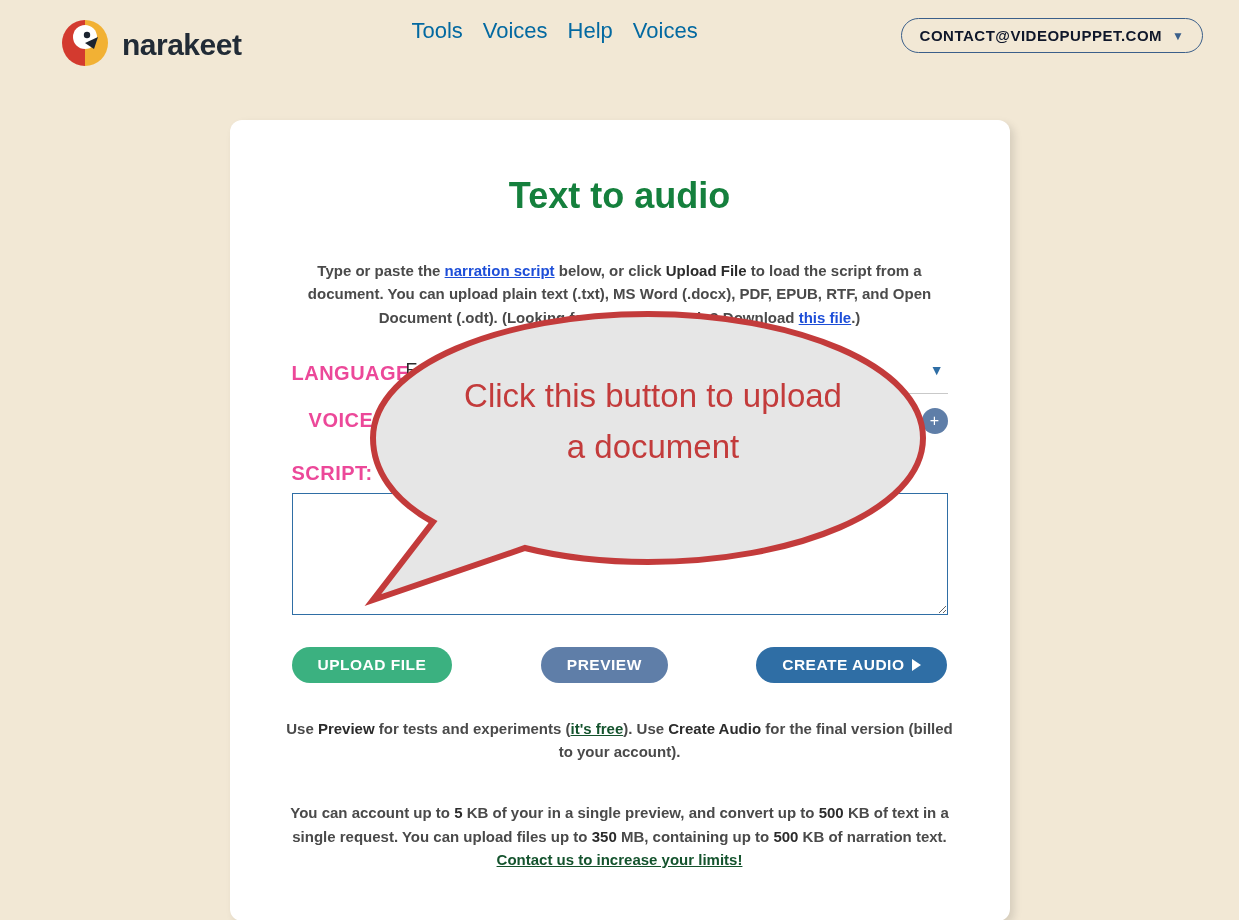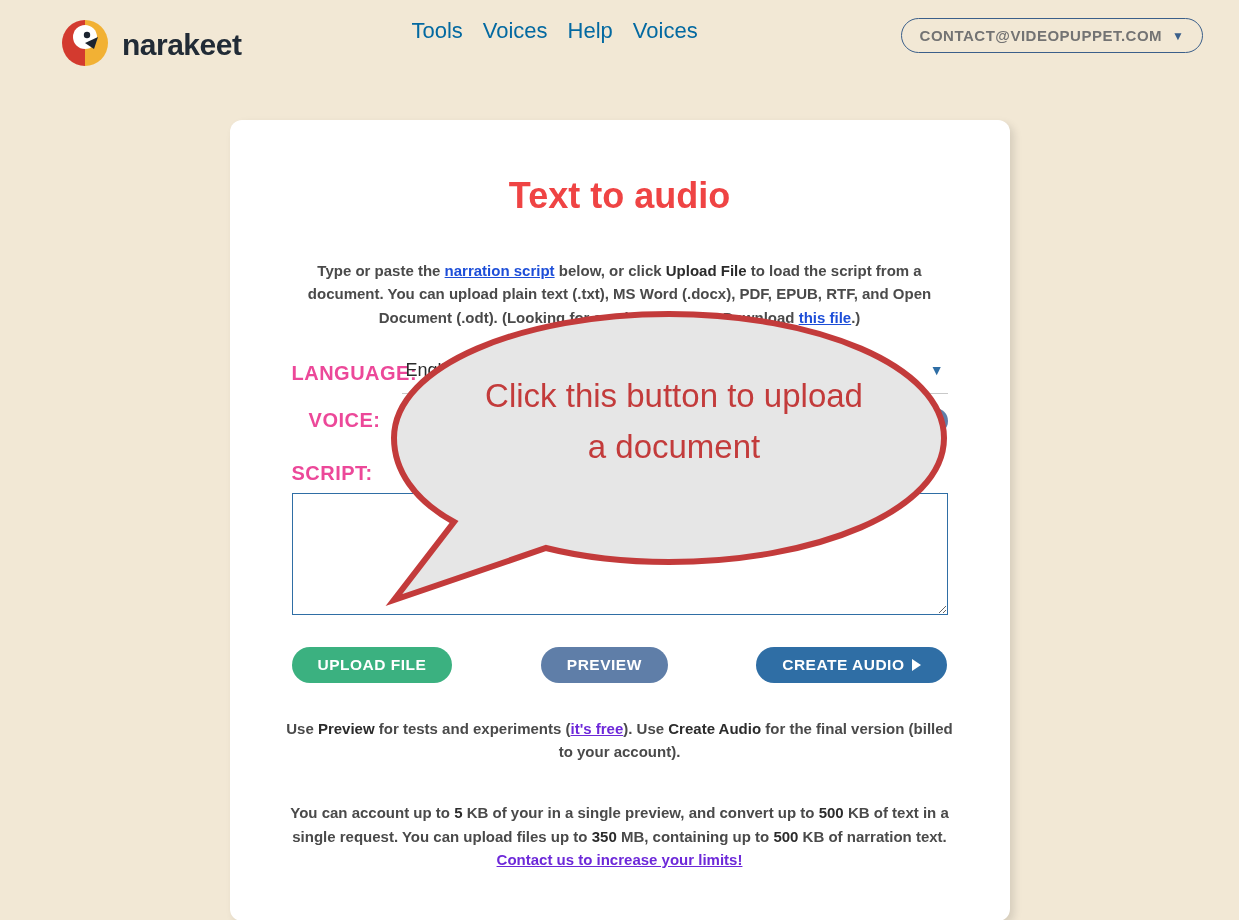--- a/index.html
+++ b/index.html
@@ -42,21 +42,21 @@
     margin-left: auto;
     border: 1.5px solid #3b5f8a;
     border-radius: 22px;
     padding: 8px 18px;
     display: flex;
     align-items: center;
     gap: 10px;
     cursor: pointer;
   }
   .account-pill-text {
-    color: #737373;
+    color: #0f172a;
     font-weight: 700;
     font-size: 15px;
     letter-spacing: 0.5px;
   }
   .account-pill-caret {
     color: #3b5f8a;
     font-size: 12px;
   }
   
   .card {
@@ -65,21 +65,21 @@
     width: 780px;
     margin: 48px auto 0 auto;
     padding: 55px 30px 50px 30px;
     box-shadow: 4px 4px 8px rgba(0,0,0,0.12);
     position: relative;
   }
   .card-title {
     text-align: center;
     font-size: 36px;
     font-weight: 800;
-    color: #ef4444;
+    color: #15803d;
     margin-bottom: 42px;
   }
   .intro {
     text-align: center;
     color: #4a4a4a;
     font-size: 15px;
     font-weight: 600;
     line-height: 1.55;
     padding: 0 30px;
   }
@@ -176,26 +176,26 @@
   .foot {
     text-align: center;
     color: #4a4a4a;
     font-weight: 600;
     font-size: 15px;
     line-height: 1.55;
     margin-top: 34px;
     padding: 0 20px;
   }
   .foot .bold { font-weight: 800; color: #2b2b2b; }
-  .foot a { color: #6d28d9; text-decoration: underline; font-weight: 700; }
+  .foot a { color: #14532d; text-decoration: underline; font-weight: 700; }
   .foot2 { margin-top: 38px; }
   
   .callout {
     position: absolute;
-    left: 384px;
+    left: 363px;
     top: 310px;
     pointer-events: none;
   }
   .callout-text {
     position: absolute;
     left: 100px;
     top: 60px;
     width: 380px;
     color: #c33b3b;
     font-size: 33px;

